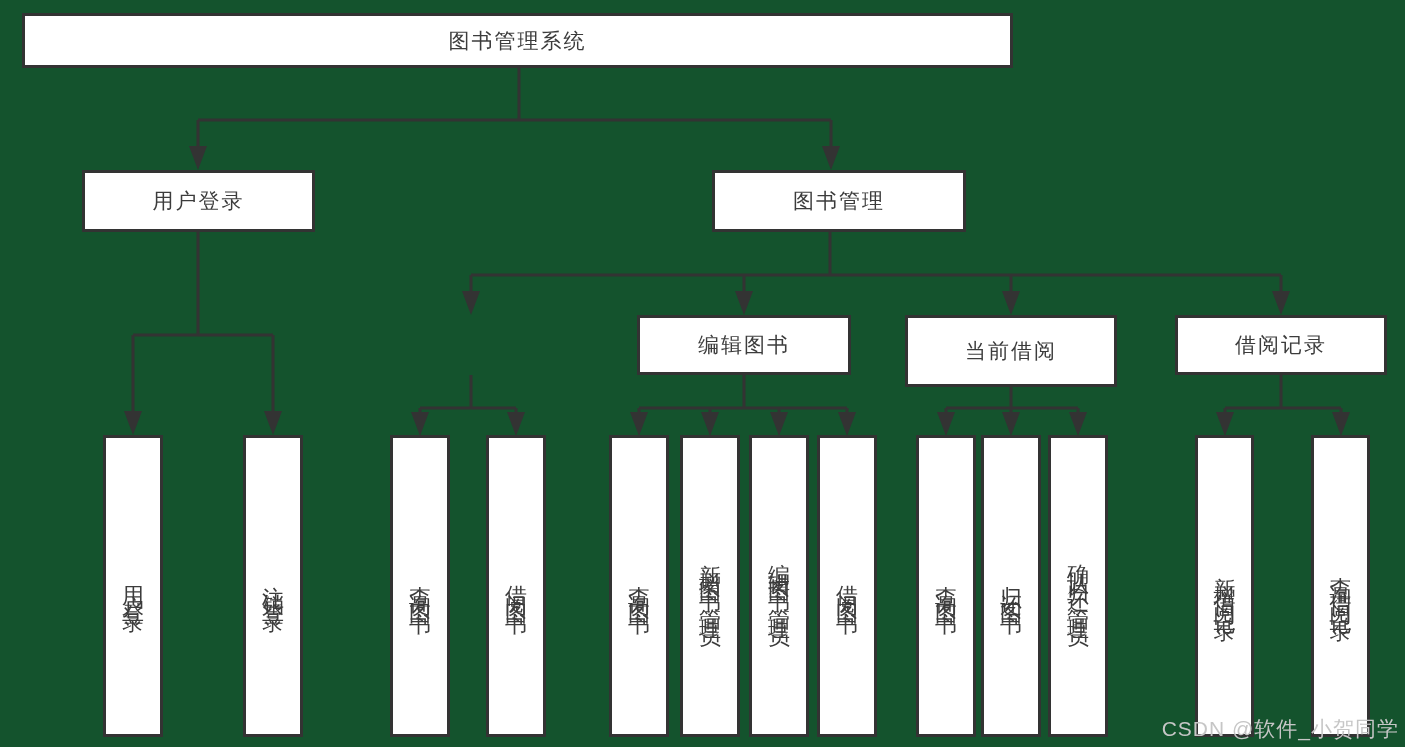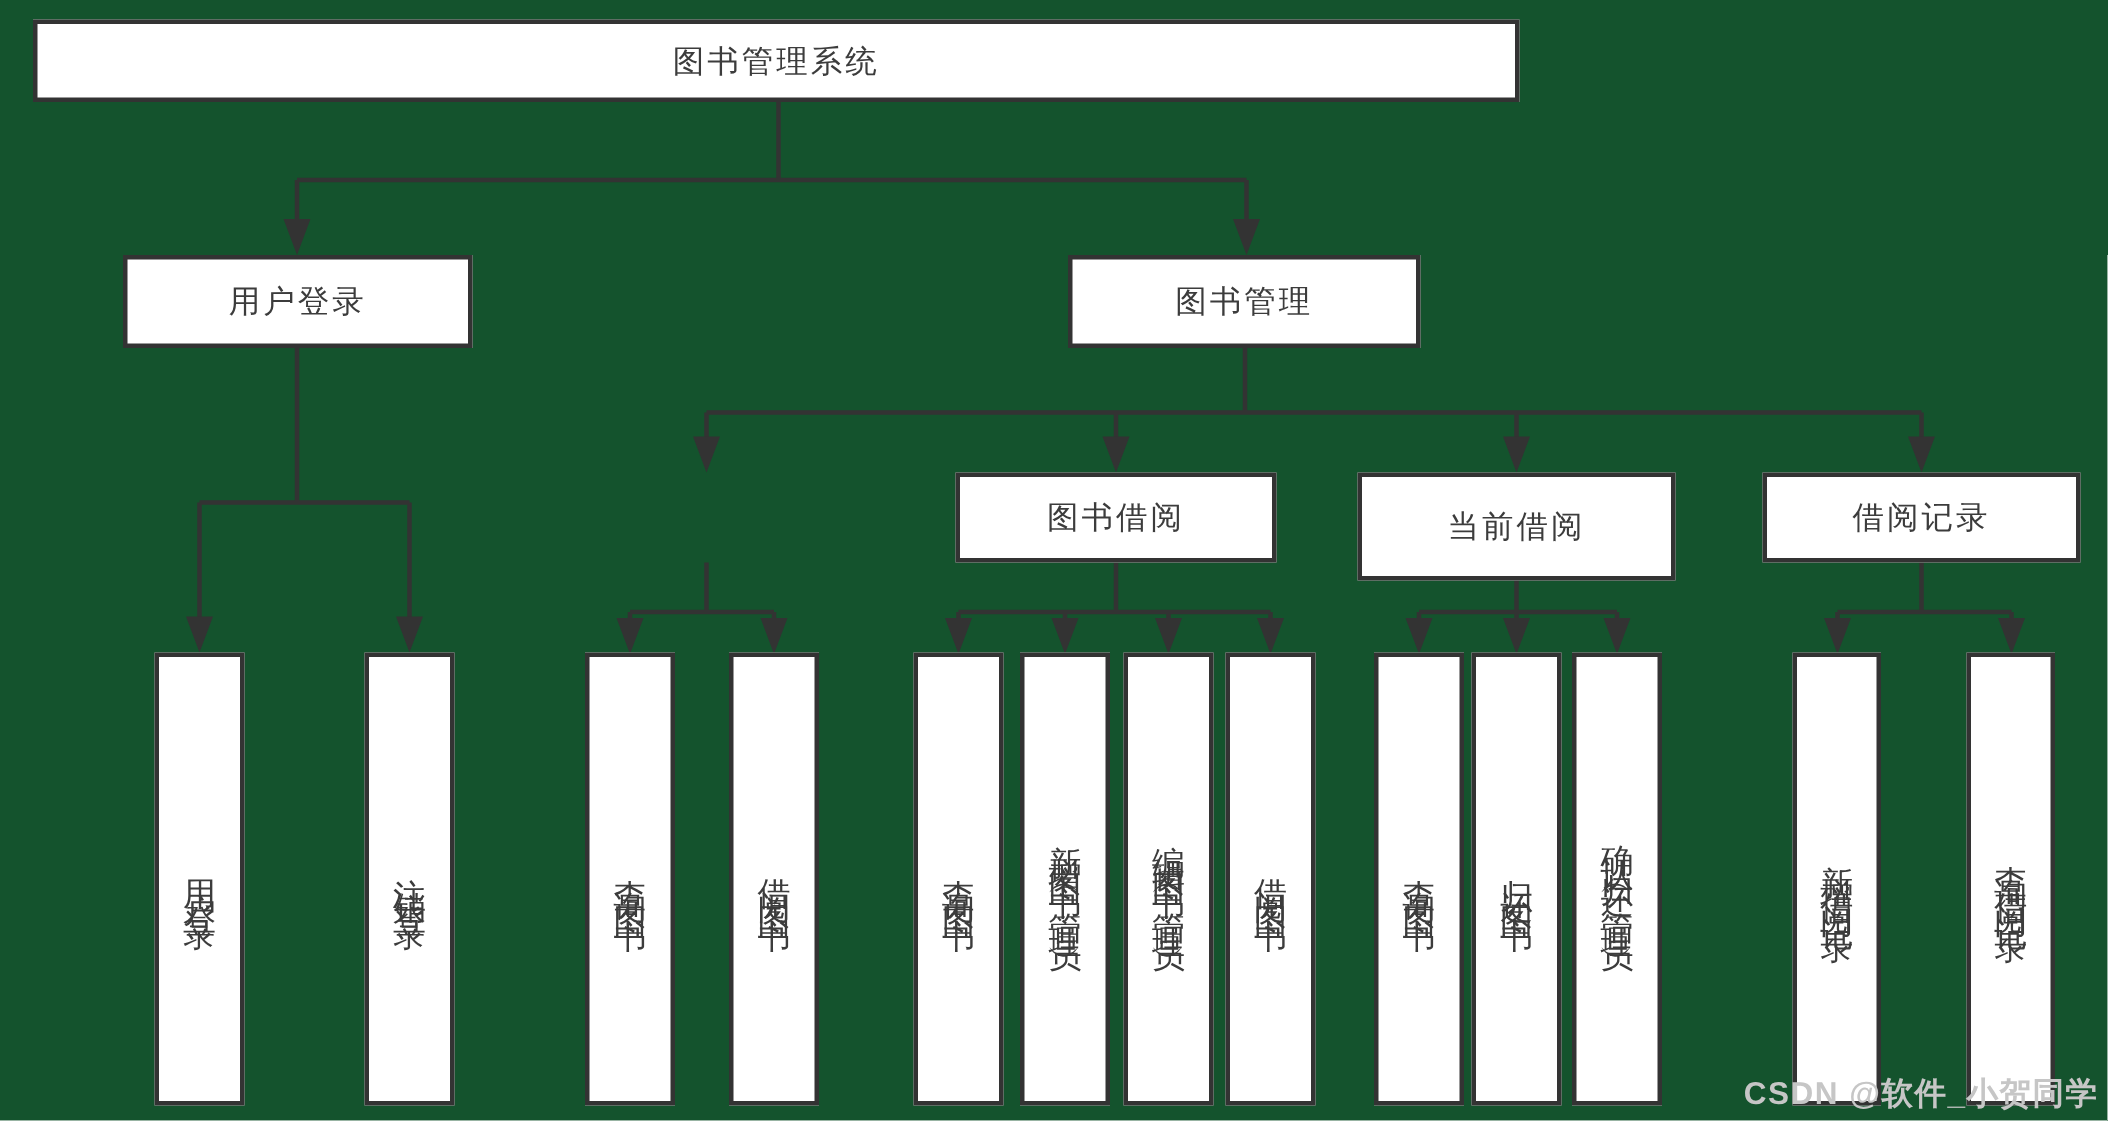--- a/index.html
+++ b/index.html
@@ -36,21 +36,20 @@
   }
   #watermark{
     position:absolute;
     right:6px;
     bottom:4px;
     z-index:3;
     font-size:21px;
     color:#c6c6c6;
     letter-spacing:1px;
     white-space:nowrap;
-    font-weight:bold;
   }
 </style>
 </head>
 <body>
 
 <div id="stage">
 
   <svg id="connectors" width="1405" height="747" viewBox="0 0 1405 747">
 
     <g>
@@ -89,26 +88,26 @@
     </g>
   </svg>
 
   <div class="box h" style="left:22px;top:13px;width:991px;height:55px">
     <span>图书管理系统</span>
   </div>
 
   <div class="box h" style="left:82px;top:170px;width:233px;height:62px">
     <span>用户登录</span>
   </div>
-  <div class="box h" style="left:712px;top:170px;width:235px;height:62px">
+  <div class="box h" style="left:712px;top:170px;width:254px;height:62px">
     <span>图书管理</span>
   </div>
 
   <div class="box h" style="left:637px;top:315px;width:214px;height:60px">
-    <span>图书借阅</span>
+    <span>编辑图书</span>
   </div>
   <div class="box h" style="left:905px;top:315px;width:212px;height:72px">
     <span>当前借阅</span>
   </div>
   <div class="box h" style="left:1175px;top:315px;width:212px;height:60px">
     <span>借阅记录</span>
   </div>
 
   <div class="box v" style="left:103px;top:435px;width:60px;height:302px">
     <span>用户登录</span>

